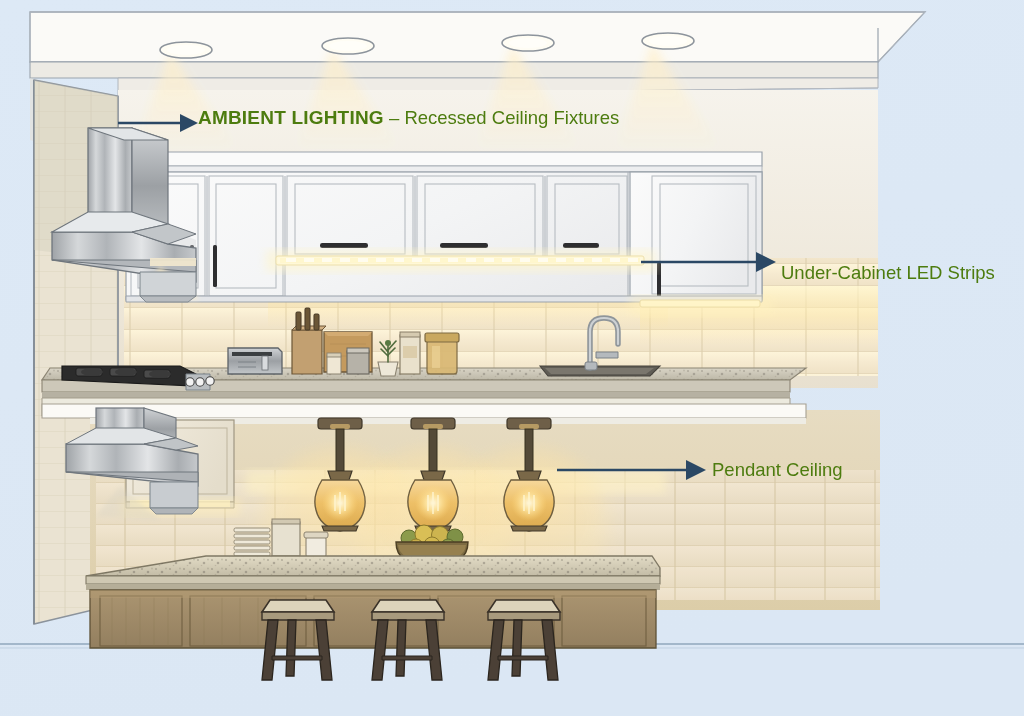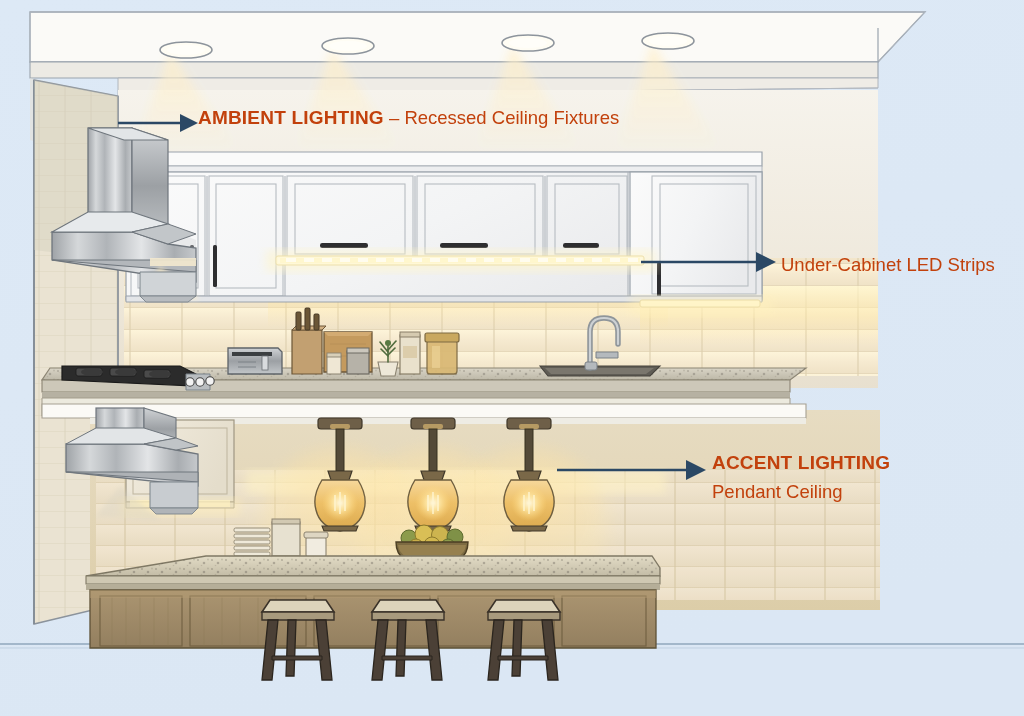--- a/index.html
+++ b/index.html
@@ -1,25 +1,25 @@
 <!DOCTYPE html>
 <html><head>
 <meta charset="utf-8">
 <style>
   html,body{margin:0;padding:0;background:#dce8f5;}
   body{font-family:"Liberation Sans",sans-serif;}
   #stage{position:relative;width:1024px;height:716px;overflow:hidden;background:#dce8f5;}
   #scene{position:absolute;inset:0;width:1024px;height:716px;}
-  .lbl{position:absolute;color:#c2410c;white-space:nowrap;}
+  .lbl{position:absolute;color:#4d7c0f;white-space:nowrap;}
   .lbl .ttl{font-weight:bold;font-size:19px;letter-spacing:.2px;}
   .lbl .sub{font-size:18.5px;font-weight:400;}
   #lab-ambient{left:198px;top:107px;}
   #lab-ambient .ttl,#lab-ambient .sub{display:inline;}
   #lab-task{left:781px;top:244px;}
-  #lab-task .sub{display:block;margin-top:10px;}
+  #lab-task .sub{display:block;margin-top:18px;}
   #lab-accent{left:712px;top:452px;}
   #lab-accent .sub{display:block;margin-top:7px;}
 </style>
 </head>
 <body>
 
 <div id="stage">
 
   <svg id="scene" viewBox="0 0 1024 716">
     <defs>
@@ -612,17 +612,16 @@
 
   <div class="lbl" id="lab-ambient">
     <span class="ttl">AMBIENT LIGHTING</span><span class="sub"> – </span><span class="sub">Recessed Ceiling Fixtures</span>
   </div>
 
   <div class="lbl" id="lab-task">
     <span class="sub">Under-Cabinet LED Strips</span>
   </div>
 
   <div class="lbl" id="lab-accent">
-    <span class="ttl">ACCENT LIGHTING</span>
     <span class="sub">Pendant Ceiling</span>
   </div>
 
 </div>
 
 </body></html>

